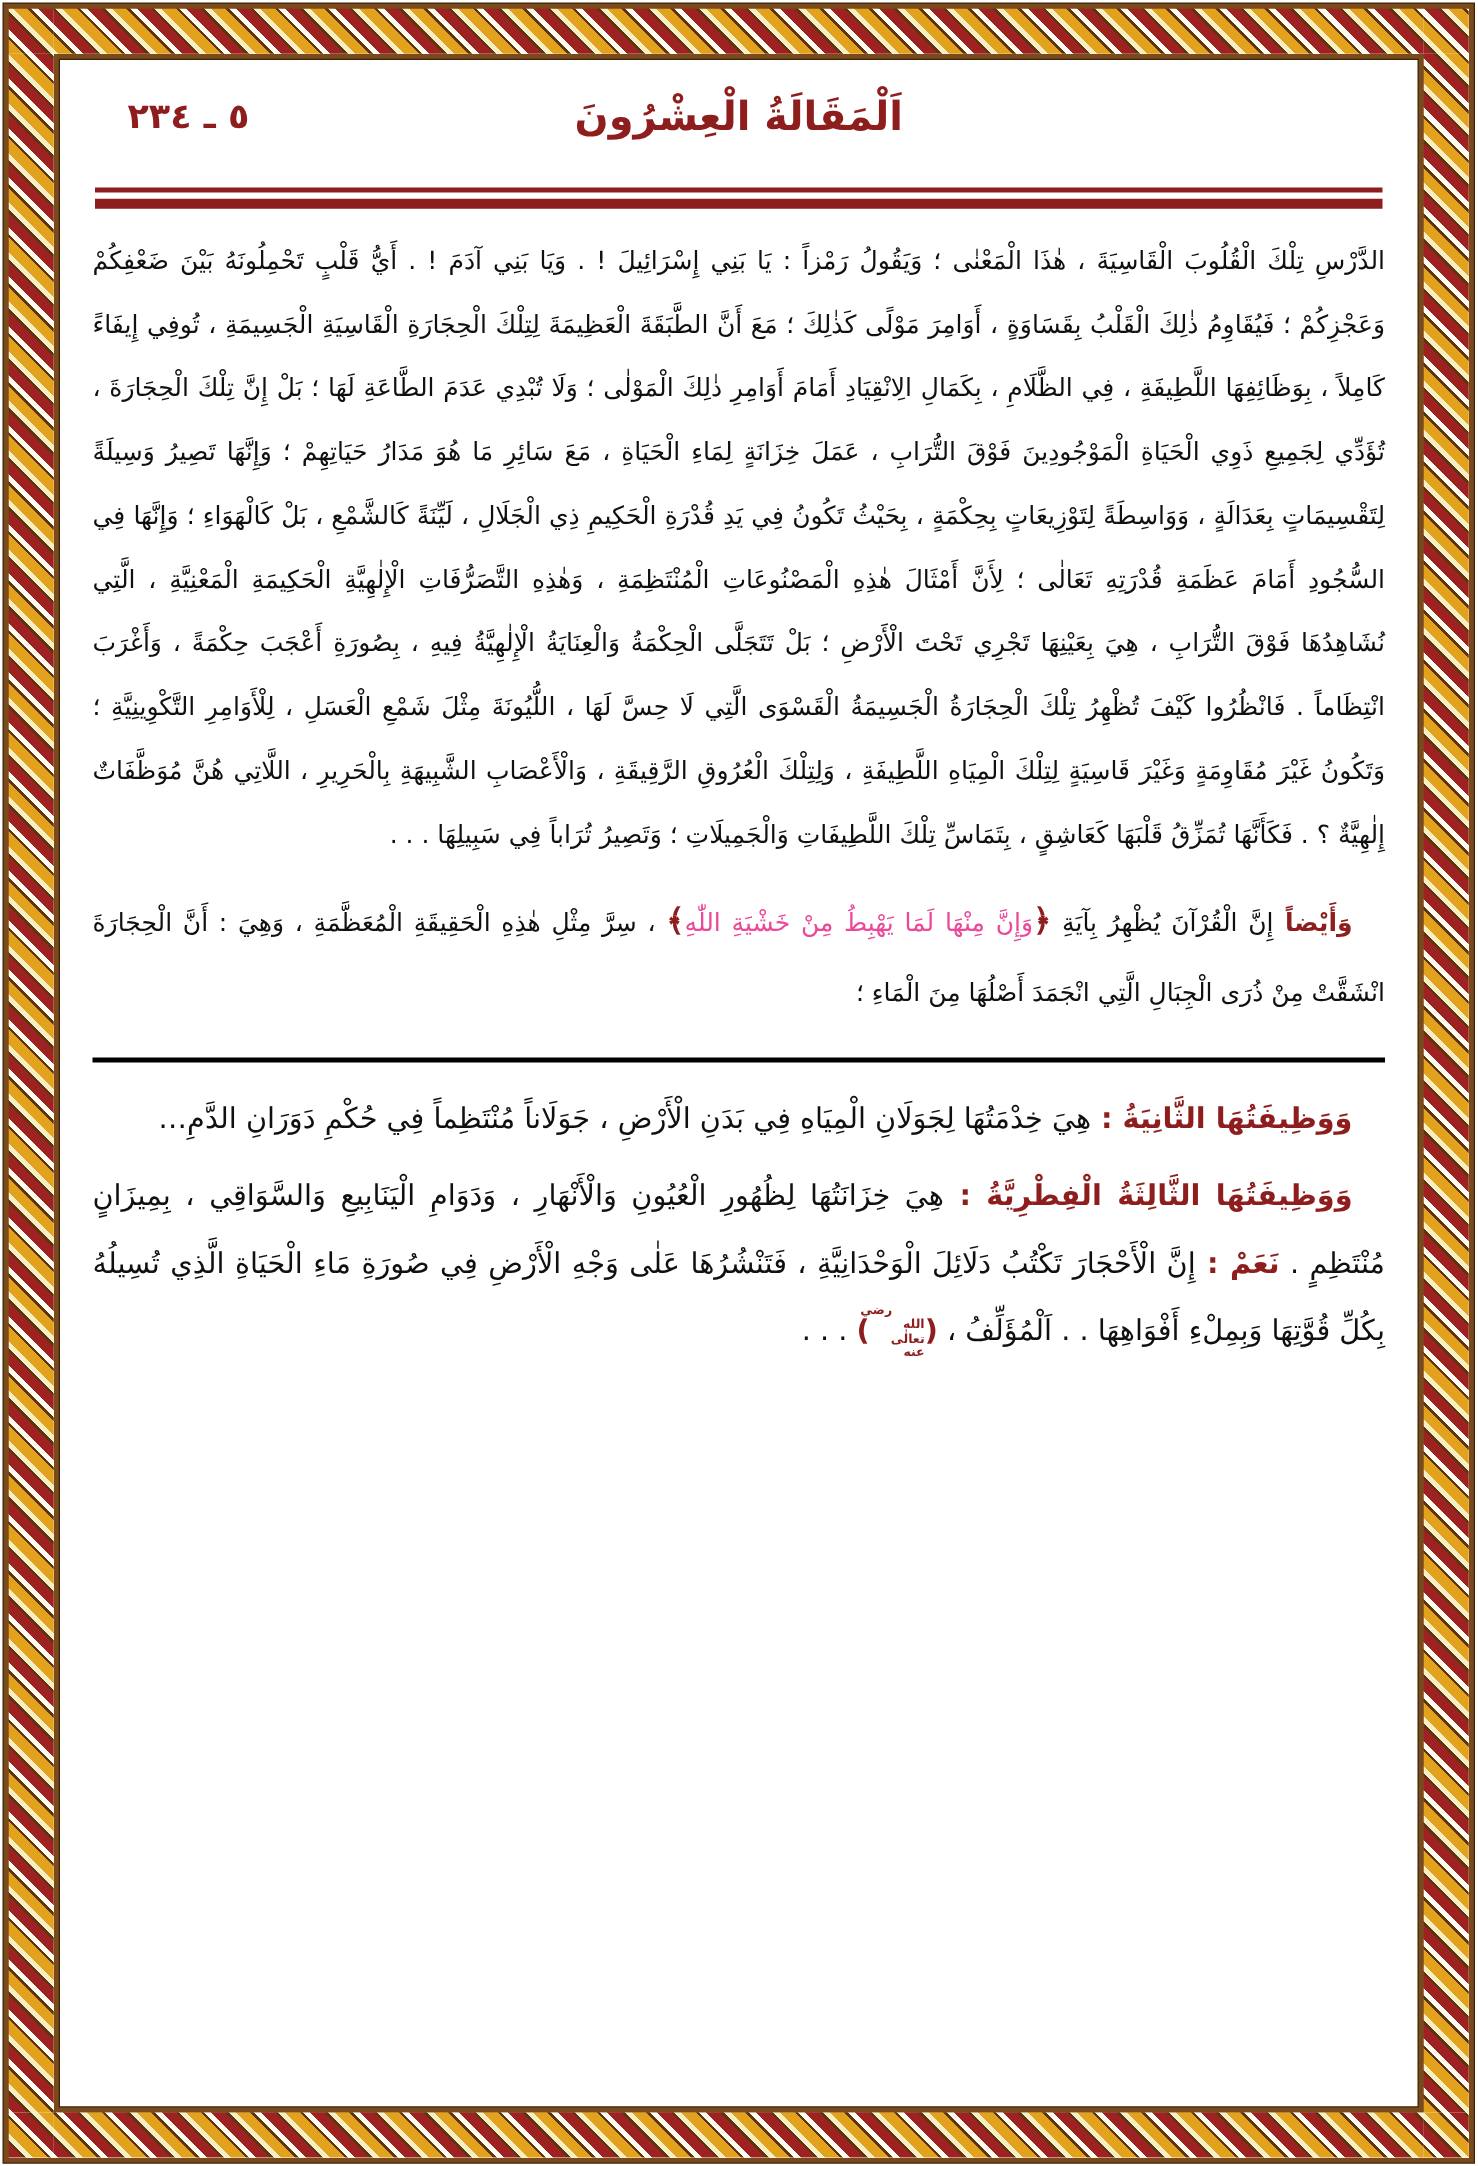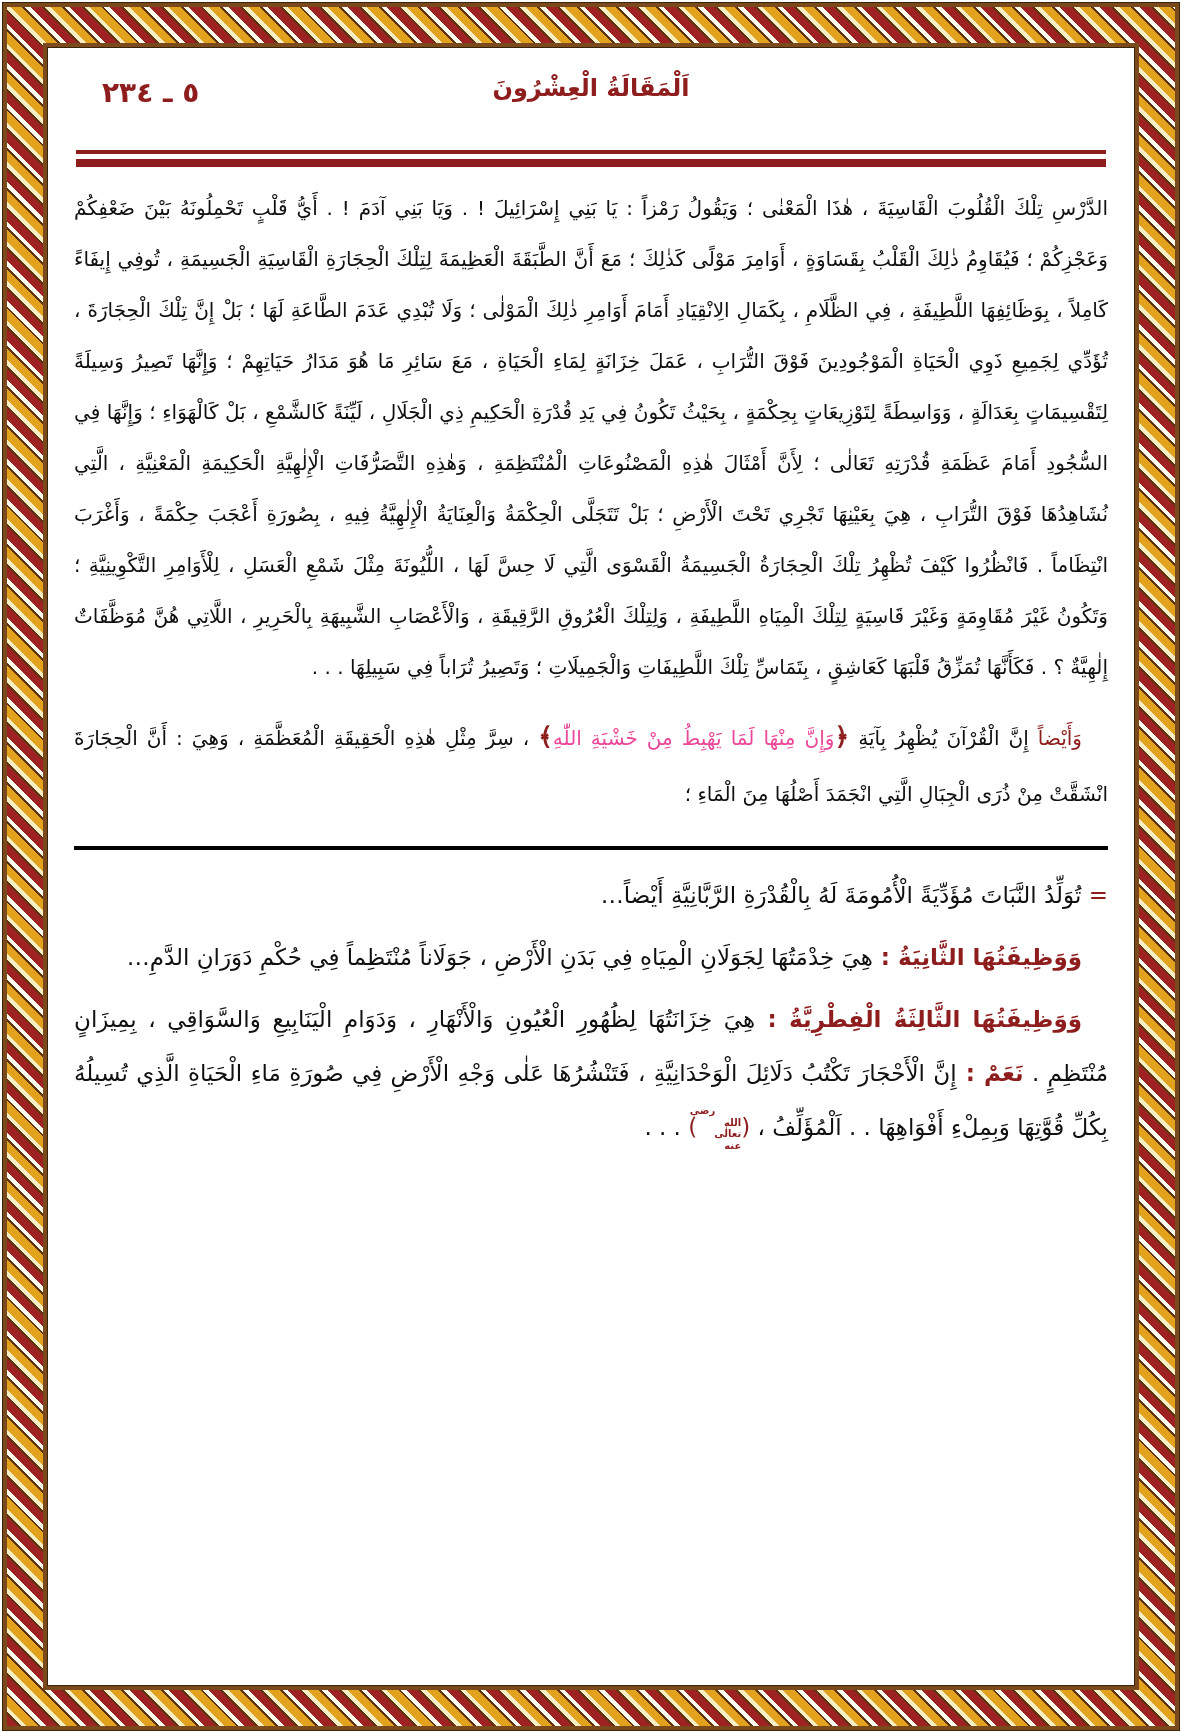--- a/index.html
+++ b/index.html
@@ -48,21 +48,21 @@
   }
 
   .header-row {
     position: relative;
     height: 62px;
   }
   .page-title {
     position: absolute;
     left: 0; right: 0;
     text-align: center;
-    font-size: 24px;
+    font-size: 32px;
     font-weight: bold;
     color: #8e1d1d;
   }
   .page-number {
     position: absolute;
     left: 28px;
     top: 2px;
     font-size: 28px;
     font-weight: bold;
     color: #8e1d1d;
@@ -76,21 +76,21 @@
   .body-text {
     margin-top: 16px;
     font-size: 20px;
     line-height: 2.55;
     text-align: justify;
   }
   .body-text p { text-align: justify; }
   .para-2 { margin-top: 12px; text-indent: 26px; }
 
   .seg-normal  { color: #101010; }
-  .seg-red     { color: #8e1d1d; font-weight: normal; }
+  .seg-red     { color: #8e1d1d; font-weight: bold; }
   .seg-redbold { color: #8e1d1d; font-weight: bold; }
   .seg-blue    { color: #ec4899; font-weight: normal; }
   .seg-bracket { color: #8e1d1d; font-size: 1.25em; font-weight: bold; }
   .seg-seal {
     display: inline-block;
     color: #8e1d1d;
     font-size: 10px;
     line-height: 1.15;
     max-width: 44px;
     vertical-align: middle;
@@ -132,19 +132,18 @@
     </div>
 
     <div class="body-text">
       <p class="para-1">الدَّرْسِ تِلْكَ الْقُلُوبَ الْقَاسِيَةَ ، هٰذَا الْمَعْنٰى ؛ وَيَقُولُ رَمْزاً : يَا بَنِي إِسْرَائِيلَ ! . وَيَا بَنِي آدَمَ ! . أَيُّ قَلْبٍ تَحْمِلُونَهُ بَيْنَ ضَعْفِكُمْ وَعَجْزِكُمْ ؛ فَيُقَاوِمُ ذٰلِكَ الْقَلْبُ بِقَسَاوَةٍ ، أَوَامِرَ مَوْلًى كَذٰلِكَ ؛ مَعَ أَنَّ الطَّبَقَةَ الْعَظِيمَةَ لِتِلْكَ الْحِجَارَةِ الْقَاسِيَةِ الْجَسِيمَةِ ، تُوفِي إِيفَاءً كَامِلاً ، بِوَظَائِفِهَا اللَّطِيفَةِ ، فِي الظَّلَامِ ، بِكَمَالِ الِانْقِيَادِ أَمَامَ أَوَامِرِ ذٰلِكَ الْمَوْلٰى ؛ وَلَا تُبْدِي عَدَمَ الطَّاعَةِ لَهَا ؛ بَلْ إِنَّ تِلْكَ الْحِجَارَةَ ، تُؤَدِّي لِجَمِيعِ ذَوِي الْحَيَاةِ الْمَوْجُودِينَ فَوْقَ التُّرَابِ ، عَمَلَ خِزَانَةٍ لِمَاءِ الْحَيَاةِ ، مَعَ سَائِرِ مَا هُوَ مَدَارُ حَيَاتِهِمْ ؛ وَإِنَّهَا تَصِيرُ وَسِيلَةً لِتَقْسِيمَاتٍ بِعَدَالَةٍ ، وَوَاسِطَةً لِتَوْزِيعَاتٍ بِحِكْمَةٍ ، بِحَيْثُ تَكُونُ فِي يَدِ قُدْرَةِ الْحَكِيمِ ذِي الْجَلَالِ ، لَيِّنَةً كَالشَّمْعِ ، بَلْ كَالْهَوَاءِ ؛ وَإِنَّهَا فِي السُّجُودِ أَمَامَ عَظَمَةِ قُدْرَتِهِ تَعَالٰى ؛ لِأَنَّ أَمْثَالَ هٰذِهِ الْمَصْنُوعَاتِ الْمُنْتَظِمَةِ ، وَهٰذِهِ التَّصَرُّفَاتِ الْإِلٰهِيَّةِ الْحَكِيمَةِ الْمَعْنِيَّةِ ، الَّتِي نُشَاهِدُهَا فَوْقَ التُّرَابِ ، هِيَ بِعَيْنِهَا تَجْرِي تَحْتَ الْأَرْضِ ؛ بَلْ تَتَجَلَّى الْحِكْمَةُ وَالْعِنَايَةُ الْإِلٰهِيَّةُ فِيهِ ، بِصُورَةِ أَعْجَبَ حِكْمَةً ، وَأَغْرَبَ انْتِظَاماً . فَانْظُرُوا كَيْفَ تُظْهِرُ تِلْكَ الْحِجَارَةُ الْجَسِيمَةُ الْقَسْوَى الَّتِي لَا حِسَّ لَهَا ، اللُّيُونَةَ مِثْلَ شَمْعِ الْعَسَلِ ، لِلْأَوَامِرِ التَّكْوِينِيَّةِ ؛ وَتَكُونُ غَيْرَ مُقَاوِمَةٍ وَغَيْرَ قَاسِيَةٍ لِتِلْكَ الْمِيَاهِ اللَّطِيفَةِ ، وَلِتِلْكَ الْعُرُوقِ الرَّقِيقَةِ ، وَالْأَعْصَابِ الشَّبِيهَةِ بِالْحَرِيرِ ، اللَّاتِي هُنَّ مُوَظَّفَاتٌ إِلٰهِيَّةٌ ؟ . فَكَأَنَّهَا تُمَزِّقُ قَلْبَهَا كَعَاشِقٍ ، بِتَمَاسِّ تِلْكَ اللَّطِيفَاتِ وَالْجَمِيلَاتِ ؛ وَتَصِيرُ تُرَاباً فِي سَبِيلِهَا . . .</p>
       <p class="para-2"><span class="seg seg-red">وَأَيْضاً </span><span class="seg seg-normal">إِنَّ الْقُرْآنَ يُظْهِرُ بِآيَةِ </span><span class="seg seg-bracket">﴿</span><span class="seg seg-blue">وَإِنَّ مِنْهَا لَمَا يَهْبِطُ مِنْ خَشْيَةِ اللّٰهِ</span><span class="seg seg-bracket">﴾</span><span class="seg seg-normal"> ، سِرَّ مِثْلِ هٰذِهِ الْحَقِيقَةِ الْمُعَظَّمَةِ ، وَهِيَ : أَنَّ الْحِجَارَةَ انْشَقَّتْ مِنْ ذُرَى الْجِبَالِ الَّتِي انْجَمَدَ أَصْلُهَا مِنَ الْمَاءِ ؛</span></p>
     </div>
 
     <div class="footnote-separator"></div>
 
     <div class="footnote">
-      <p><span class="seg seg-red">= </span><span class="seg seg-normal">تُوَلِّدُ النَّبَاتَ مُؤَدِّيَةً الْأُمُومَةَ لَهُ بِالْقُدْرَةِ الرَّبَّانِيَّةِ أَيْضاً…</span></p>
       <p class="fn-indent"><span class="seg seg-redbold">وَوَظِيفَتُهَا الثَّانِيَةُ : </span><span class="seg seg-normal">هِيَ خِدْمَتُهَا لِجَوَلَانِ الْمِيَاهِ فِي بَدَنِ الْأَرْضِ ، جَوَلَاناً مُنْتَظِماً فِي حُكْمِ دَوَرَانِ الدَّمِ…</span></p>
       <p class="fn-indent"><span class="seg seg-redbold">وَوَظِيفَتُهَا الثَّالِثَةُ الْفِطْرِيَّةُ : </span><span class="seg seg-normal">هِيَ خِزَانَتُهَا لِظُهُورِ الْعُيُونِ وَالْأَنْهَارِ ، وَدَوَامِ الْيَنَابِيعِ وَالسَّوَاقِي ، بِمِيزَانٍ مُنْتَظِمٍ . </span><span class="seg seg-redbold">نَعَمْ : </span><span class="seg seg-normal">إِنَّ الْأَحْجَارَ تَكْتُبُ دَلَائِلَ الْوَحْدَانِيَّةِ ، فَتَنْشُرُهَا عَلٰى وَجْهِ الْأَرْضِ فِي صُورَةِ مَاءِ الْحَيَاةِ الَّذِي تُسِيلُهُ بِكُلِّ قُوَّتِهَا وَبِمِلْءِ أَفْوَاهِهَا . . اَلْمُؤَلِّفُ ، </span><span class="seg seg-red">(</span><span class="seg seg-seal">رضي الله تعالٰى عنه</span><span class="seg seg-red">)</span><span class="seg seg-normal"> . . .</span></p>
     </div>
 
   </div>
 </div>
 
 </body></html>

